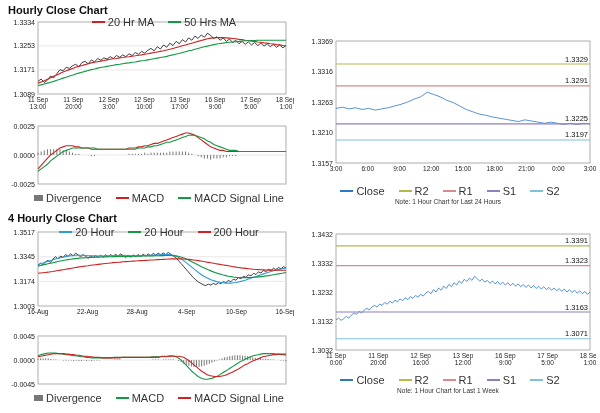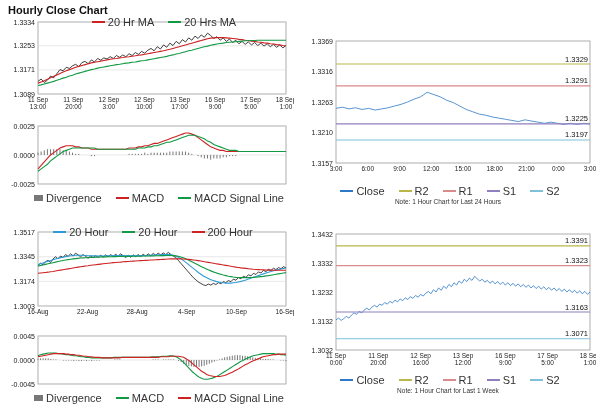--- a/index.html
+++ b/index.html
@@ -52,30 +52,31 @@
   .lvl-label { font-size: 7.5px; fill: #111; font-family: "Liberation Sans", sans-serif; }
   .grid-line { stroke: #d8d8d8; stroke-width: 0.6; }
   .frame { fill: none; stroke: #9a9a9a; stroke-width: 0.8; }
 </style>
 </head>
 <body>
 
 <div class="page">
 
   <div class="section-title" id="title-hourly">Hourly Close Chart</div>
+  <div class="section-title" id="title-4hourly">4 Hourly Close Chart</div>
 
   <div class="panel" style="left:4px; top:16px;">
     <div class="legend-row" id="lg-hourly-price" style="left:40px; top:0px; width:240px; height:12px;">
         <div class="legend-item">
           <span class="legend-swatch" style="background: rgb(204, 34, 34);"></span>
           <span>20 Hr MA</span>
         </div>
         <div class="legend-item">
           <span class="legend-swatch" style="background: rgb(17, 153, 68);"></span>
-          <span>20 Hrs MA</span>
+          <span>50 Hrs MA</span>
         </div>
       </div>
     <svg id="svg-hourly-price" width="290" height="100">
         <rect x="34" y="6" width="248" height="72" class="frame"></rect>
         <line x1="34" x2="282" y1="6" y2="6" class="grid-line"></line>
         <text x="31" y="8.5" class="tick" text-anchor="end">1.3334</text>
         <line x1="34" x2="282" y1="29.804081632653084" y2="29.804081632653084" class="grid-line"></line>
         <text x="31" y="32.30408163265308" class="tick" text-anchor="end">1.3253</text>
         <line x1="34" x2="282" y1="53.90204081632655" y2="53.90204081632655" class="grid-line"></line>
         <text x="31" y="56.40204081632655" class="tick" text-anchor="end">1.3171</text>
@@ -257,21 +258,21 @@
         </div>
         <div class="legend-item">
           <span class="legend-swatch" style="background: rgb(127, 194, 216);"></span>
           <span>S2</span>
         </div>
       </div>
     <div class="note" id="note-hourly" style="left:0px; top:165px;">Note: 1 Hour Chart for Last 24 Hours</div>
   </div>
 
   <div class="panel" style="left:4px; top:226px;">
-    <div class="legend-row" id="lg-4h-price" style="left:24px; top:0px; width:250px; height:12px;text-align:center;">
+    <div class="legend-row" id="lg-4h-price" style="left:30px; top:0px; width:250px; height:12px;text-align:center;">
         <div class="legend-item">
           <span class="legend-swatch" style="background: rgb(46, 155, 214);"></span>
           <span>20 Hour</span>
         </div>
         <div class="legend-item">
           <span class="legend-swatch" style="background: rgb(17, 153, 68);"></span>
           <span>20 Hour</span>
         </div>
         <div class="legend-item">
           <span class="legend-swatch" style="background: rgb(204, 34, 34);"></span>

